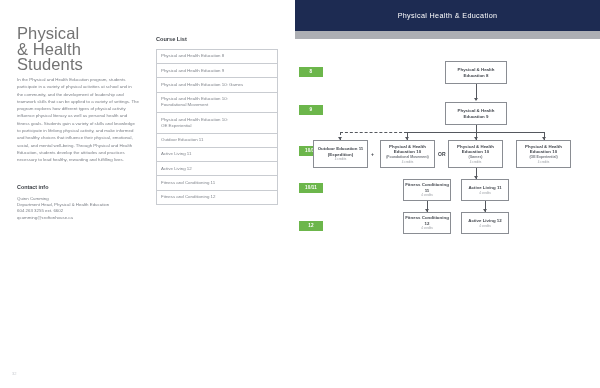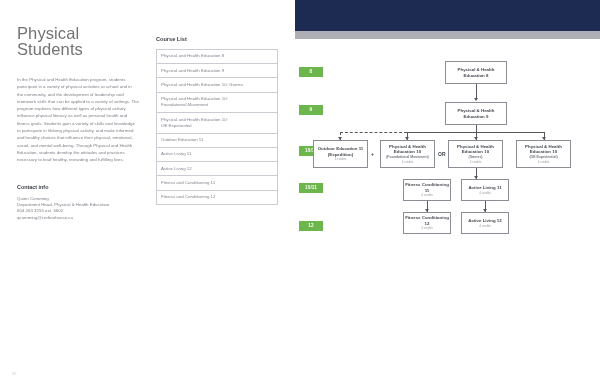--- a/index.html
+++ b/index.html
@@ -200,20 +200,21 @@
     color: #3f434a;
   }
 </style>
 </head>
 <body>
 
 <div id="left-page">
 
   <div id="program-title">
     <span class="tline">Physical</span>
+    <span class="tline">&amp; Health</span>
     <span class="tline">Students</span>
   </div>
 
   <div id="program-description">In the Physical and Health Education program, students participate in a variety of physical activities at school and in the community, and the development of leadership and teamwork skills that can be applied to a variety of settings. The program explores how different types of physical activity influence physical literacy as well as personal health and fitness goals. Students gain a variety of skills and knowledge to participate in lifelong physical activity, and make informed and healthy choices that influence their physical, emotional, social, and mental well-being. Through Physical and Health Education, students develop the attitudes and practices necessary to lead healthy, rewarding and fulfilling lives.</div>
 
   <div id="contact-heading">Contact info</div>
 
   <div id="contact-block">
     <div>Quinn Cumming</div>
     <div>Department Head, Physical &amp; Health Education</div>
@@ -257,20 +258,21 @@
         </div>
         <div class="course-item">
           <span class="sub">Fitness and Conditioning 12</span>
         </div>
       </div>
   </div>
 </div>
 
 <div id="right-page">
   <div id="diagram-header"></div>
+  <div id="diagram-header-title">Physical Health &amp; Education</div>
   <div id="diagram-subbar"></div>
 
   <div class="grade-badge" style="left:4px; top:67px;">8</div>
   <div class="grade-badge" style="left:4px; top:105px;">9</div>
   <div class="grade-badge" style="left:4px; top:146px;">10/11</div>
   <div class="grade-badge" style="left:4px; top:183px;">10/11</div>
   <div class="grade-badge" style="left:4px; top:221px;">12</div>
 
   <div class="node" style="left:150px; top:61px; width:62px; height:23px;">
     <div class="n-title">Physical &amp; Health Education 8</div>

